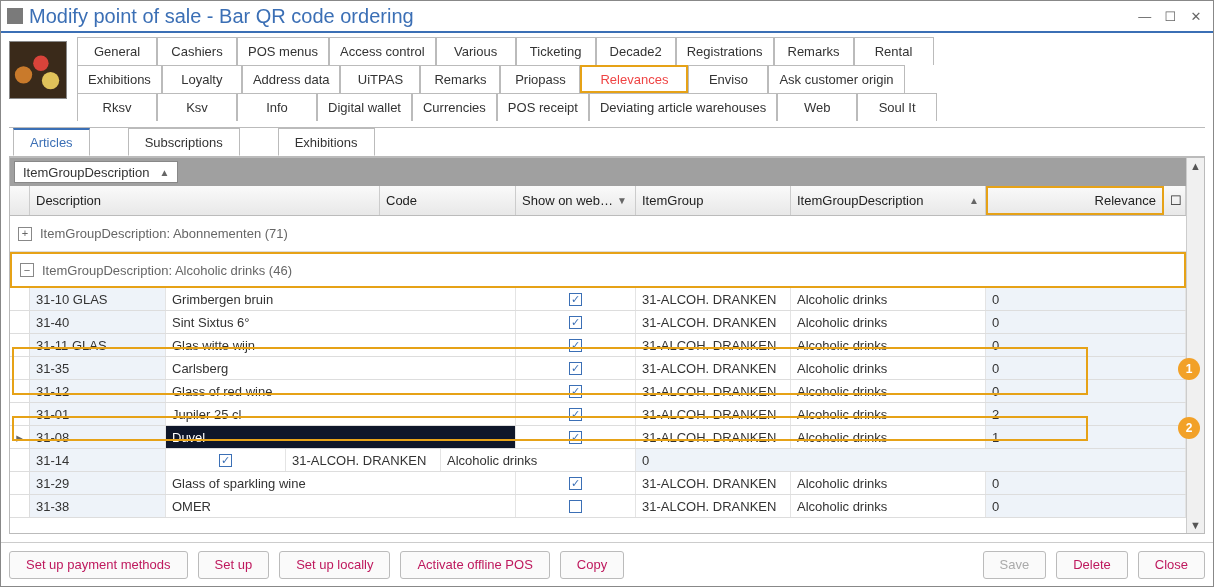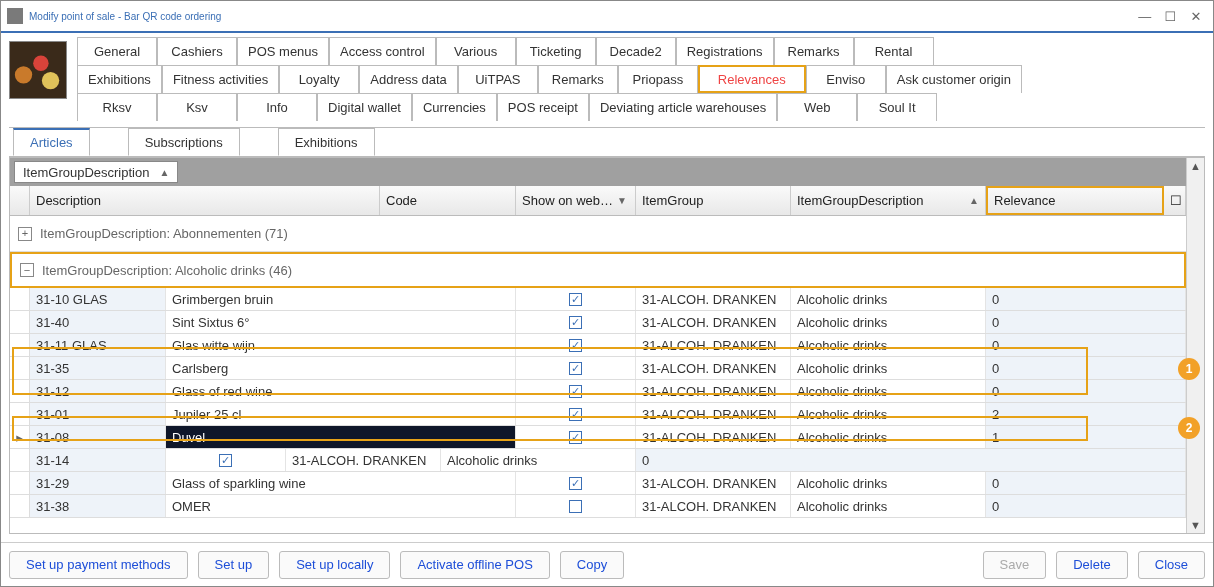--- a/index.html
+++ b/index.html
@@ -1,62 +1,62 @@
 <!DOCTYPE html>
 <html><head>
 <meta charset="utf-8">
 <style>
   * { box-sizing: border-box; margin: 0; padding: 0; font-family: "Segoe UI", Tahoma, sans-serif; font-size: 13px; }
   body { background: #fff; color: #333; }
   .window { width: 1214px; height: 587px; border: 1px solid #888; display: flex; flex-direction: column; position: relative; }
   .titlebar { height: 32px; display: flex; align-items: center; padding: 0 6px; border-bottom: 2px solid #3b6fb5; }
   .title-icon { width: 16px; height: 16px; background: #7a7a7a; display: inline-block; margin-right: 6px; }
-  .title { color: #3b6fb5; font-size: 10px; flex: 1; }
+  .title { color: #3b6fb5; font-size: 20px; flex: 1; }
   .win-controls span { display: inline-block; width: 22px; text-align: center; color: #666; cursor: pointer; }
   .content { flex: 1; display: flex; flex-direction: column; padding: 4px 8px 0 8px; overflow: hidden; }
   .topstrip { display: flex; }
   .logo-thumb { width: 58px; height: 58px; margin:4px 10px 0 0; border:1px solid #888; }
   .logo-thumb svg{width:100%;height:100%}
   .tabrows { flex:1; display:flex; flex-direction:column; }
   .tabrow { display:flex; }
   .tab { height:28px; border:1px solid #bbb; border-bottom:none; display:flex; align-items:center; justify-content:center; background:#fff; cursor:pointer; color:#333; min-width:80px; padding:0 10px; font-size:13px; }
   .tab.active { border:2px solid #e6a217; background:#fff; color:#ef4444; padding:0 18px;}
   .subtabbar { height:30px; border:1px solid #bbb; border-left:none; border-right:none; display:flex; align-items:flex-end; padding-left:4px; margin-top:6px;gap:36px;}
   .subtab { height:28px; padding:0 16px; display:flex; align-items:center; border:1px solid #bbb; border-bottom:1px solid #fff; margin-right:2px; cursor:pointer; background:#fff;}
   .subtab.active{ border-top:2px solid #3b6fb5; color:#3b6fb5;}
   .tablewrap{ flex:1; border:1px solid #bbb; margin:0 0 8px 0; display:flex; position:relative; overflow:hidden;}
   .gridarea{flex:1;display:flex;flex-direction:column;overflow:hidden;}
   .groupbar{height:28px;background:#a0a0a0;display:flex;align-items:center;}
   .groupchip{background:#fff;border:1px solid #888;height:22px;display:flex;align-items:center;padding:0 8px;margin-left:4px;font-size:12px;}
   .groupchip .sort{margin-left:10px;color:#666;font-size:10px;}
   .colheaders{height:30px;background:linear-gradient(#fafafa,#e8e8e8);display:flex;border-bottom:1px solid #bbb;}
   .ch{border-right:1px solid #ccc;display:flex;align-items:center;padding:0 6px;font-size:13px;color:#222;}
   .ch small{color:#666;font-size:10px;margin-left:4px;}
-  .ch.relevance{border:2px solid #e6a217;}
+  .ch.relevance{border:2px solid #e6a217;justify-content:flex-end;}
   .rows{flex:1;overflow-y:auto;}
   .grouprow{height:36px;display:flex;align-items:center;color:#666;border-bottom:1px solid #ddd;padding-left:8px;position:relative;}
   .grouprow .pmbox{width:14px;height:14px;border:1px solid #888;display:flex;align-items:center;justify-content:center;font-size:11px;margin-right:8px;line-height:1;}
   .grouprow.highlight{border:2px solid #e6a217;height:36px;}
   .datarow{height:23px;display:flex;border-bottom:1px solid #ddd;position:relative;justify-content:space-between;}
   .datarow .indicator{width:20px;border-right:1px solid #ddd;display:flex;align-items:center;justify-content:center;color:#666;}
   .cell{border-right:1px solid #e4e4e4;display:flex;align-items:center;padding:0 6px;overflow:hidden;white-space:nowrap;}
   .cell.code{width:136px;background:#eef3f9;}
   .cell.desc{width:350px;}
   .cell.web{width:120px;justify-content:center;}
   .cell.ig{width:155px;}
   .cell.igd{width:195px;}
   .cell.rel{flex:1;background:#eef3f9;}
   .cb{width:13px;height:13px;border:1px solid #3b6fb5;display:inline-flex;align-items:center;justify-content:center;color:#3b6fb5;font-size:11px;line-height:1;}
   .selrow .cell.desc{background:#0f172a;color:#fff;}
   .hl1{position:absolute;border:2px solid #e6a217;pointer-events:none;}
   .callout{position:absolute;width:22px;height:22px;border-radius:50%;background:#f2a128;color:#fff;display:flex;align-items:center;justify-content:center;font-size:12px;font-weight:bold;pointer-events:none;}
   .vscroll{width:18px;background:#f0f0f0;border-left:1px solid #ccc;display:flex;flex-direction:column;justify-content:space-between;align-items:center;}
   .vscroll .arrow{font-size:11px;color:#555;cursor:pointer;padding:2px 0;}
   .footer{height:44px;border-top:1px solid #ccc;display:flex;align-items:center;padding:0 8px;gap:10px;}
-  .btn{height:28px;border:1px solid #bbb;background:#fafafa;border-radius:3px;padding:0 16px;cursor:pointer;font-size:13px;color:#1d4ed8;}
+  .btn{height:28px;border:1px solid #bbb;background:#fafafa;border-radius:3px;padding:0 16px;cursor:pointer;font-size:13px;color:#be185d;}
   .btn.disabled{color:#aaa;cursor:default;}
   .spacer{flex:1;}
 </style>
 </head>
 <body>
 
 <div class="window">
   <div class="titlebar">
     <span class="title-icon"></span>
     <span class="title">Modify point of sale - Bar QR code ordering</span>
@@ -85,21 +85,20 @@
             <div class="tab">Access control</div>
             <div class="tab">Various</div>
             <div class="tab">Ticketing</div>
             <div class="tab">Decade2</div>
             <div class="tab">Registrations</div>
             <div class="tab">Remarks</div>
             <div class="tab">Rental</div>
           </div>
         <div class="tabrow" id="tabrow2">
             <div class="tab">Exhibitions</div>
-            <div class="tab">Fitness activities</div>
             <div class="tab">Loyalty</div>
             <div class="tab">Address data</div>
             <div class="tab">UiTPAS</div>
             <div class="tab">Remarks</div>
             <div class="tab">Priopass</div>
             <div class="tab active">Relevances</div>
             <div class="tab">Enviso</div>
             <div class="tab">Ask customer origin</div>
           </div>
         <div class="tabrow" id="tabrow3">

